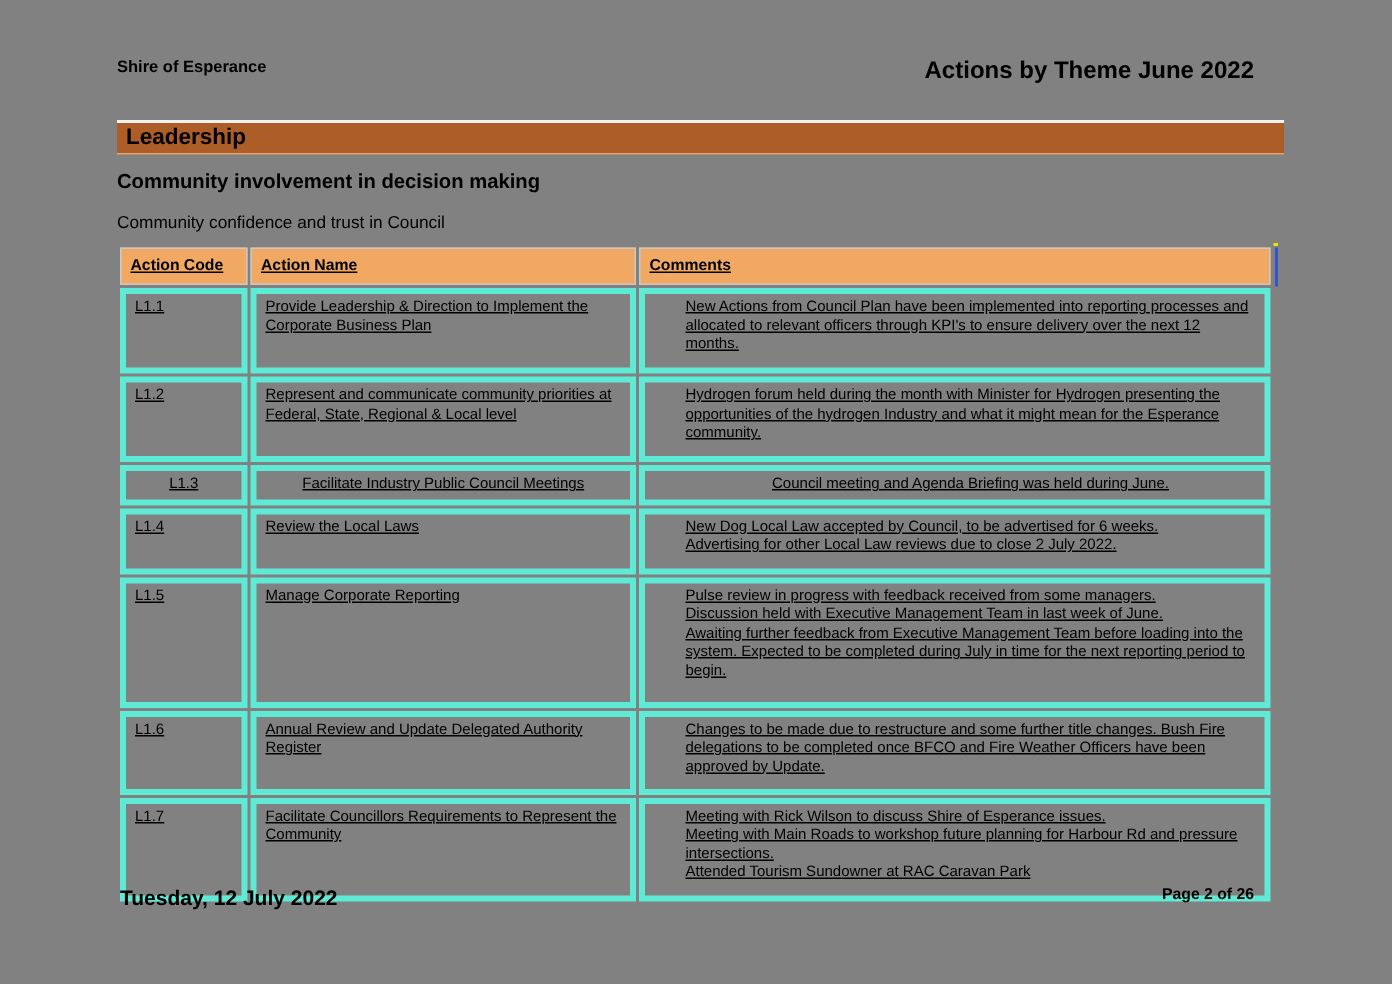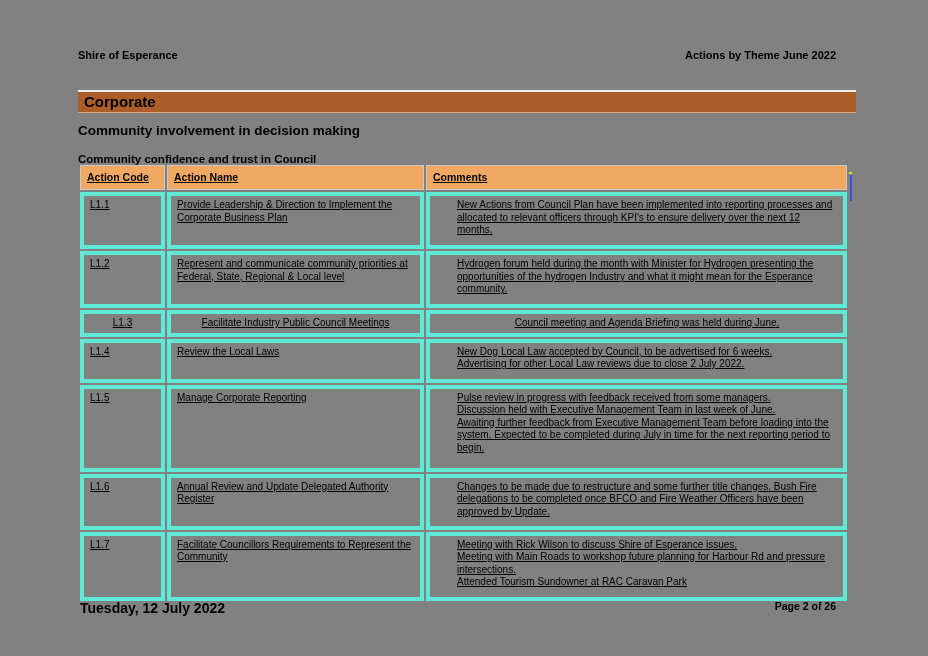--- a/index.html
+++ b/index.html
@@ -2,31 +2,31 @@
 <html><head>
 <meta charset="utf-8">
 <style>
   html,body{margin:0;padding:0;}
   body{
     width:928px;height:656px;position:relative;overflow:hidden;
     background:#818181;
     font-family:"Liberation Sans", sans-serif;
     color:#000;
   }
-  .abs{position:absolute;margin-top:10px;}
+  .abs{position:absolute;}
   .doc-header-left{left:78px;top:39px;font-size:11px;font-weight:bold;}
-  .doc-header-right{right:92px;top:39px;font-size:11px;font-weight:bold;}
+  .doc-header-right{right:92px;top:39px;font-size:16px;font-weight:bold;}
   .banner-topline{left:78px;top:80px;width:778px;height:2px;background:#f2f2f2;}
   .banner{
     left:78px;top:82px;width:772px;height:20px;background:#ad5d28;
     border-bottom:1px solid #dca87c;padding-left:6px;
     font-size:15px;font-weight:bold;line-height:20px;color:#000;
   }
   .subtitle1{left:78px;top:113px;font-size:13.5px;font-weight:bold;}
-  .subtitle2{left:78px;top:143px;font-size:11.5px;font-weight:bold;}
+  .subtitle2{left:78px;top:143px;font-size:11.5px;font-weight:normal;}
   table.actions{
     position:absolute;left:78px;top:163px;width:771px;
     border-collapse:separate;border-spacing:2px;table-layout:fixed;text-decoration:underline;
   }
   col.c-code{width:85px;}
   col.c-name{width:257px;}
   col.c-comments{width:421px;}
   th,td{
     border:4px solid #5eead4;
     padding:3px 6px;vertical-align:top;
@@ -49,21 +49,21 @@
   .footer-left{left:80px;top:590px;font-size:14px;font-weight:bold;}
   .footer-right{right:92px;top:590px;font-size:10.5px;font-weight:bold;}
 </style>
 </head>
 <body>
 
 <div class="abs doc-header-left">Shire of Esperance</div>
 <div class="abs doc-header-right">Actions by Theme June 2022</div>
 
 <div class="abs banner-topline"></div>
-<div class="abs banner">Corporate</div>
+<div class="abs banner">Leadership</div>
 
 <div class="abs subtitle1">Community involvement in decision making</div>
 <div class="abs subtitle2">Community confidence and trust in Council</div>
 
 <table class="actions">
   <colgroup>
       <col class="c-code">
       <col class="c-name">
       <col class="c-comments">
     </colgroup>

